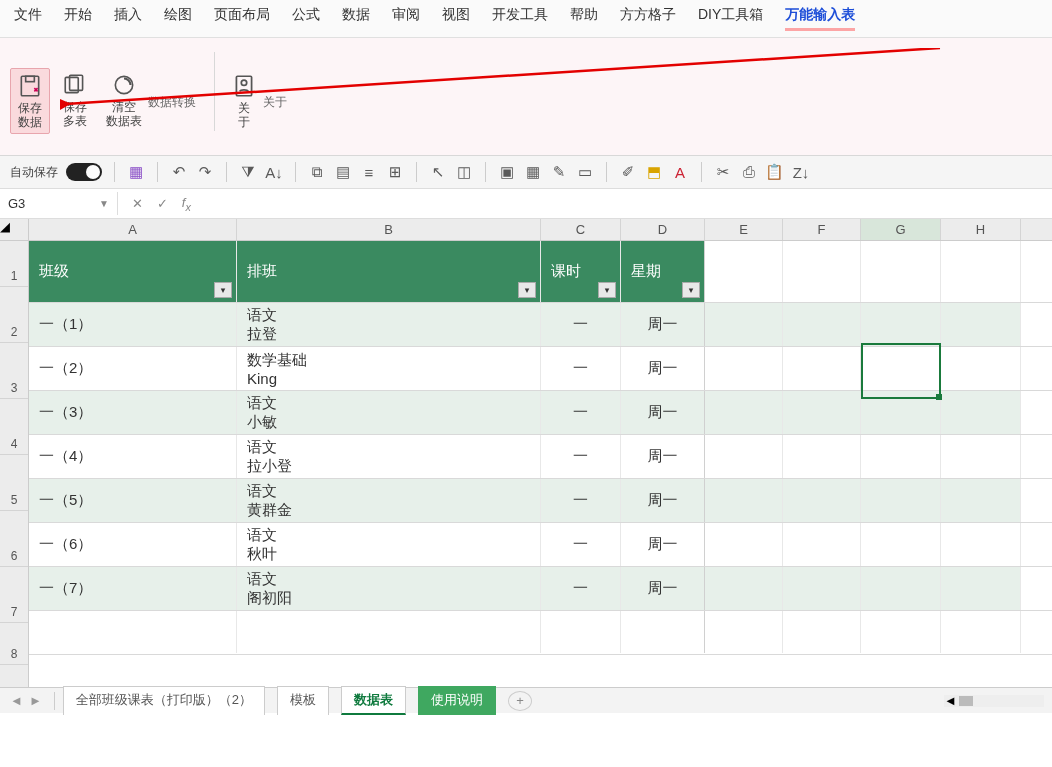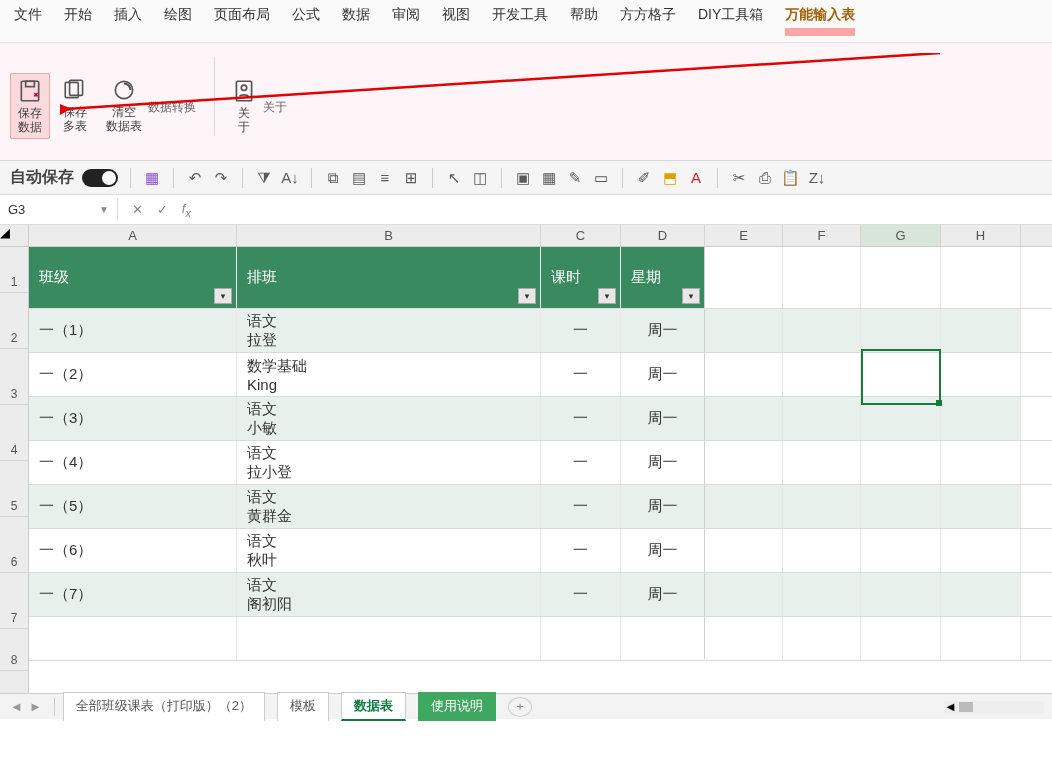--- a/index.html
+++ b/index.html
@@ -1,29 +1,29 @@
 <!DOCTYPE html>
 <html><head>
 <meta charset="utf-8">
 <style>
 * { box-sizing: border-box; margin: 0; padding: 0; }
 body { font-family: "Microsoft YaHei", sans-serif; font-size: 13px; background: #fff; width: 1052px; height: 767px; overflow: hidden; position: relative; }
 .menubar { display: flex; gap: 22px; padding: 6px 14px; font-size: 14px; color: #333; border-bottom: 1px solid #e0e0e0; background: #fafafa; }
 .menubar .tab { cursor: pointer; padding-bottom: 4px; }
-.menubar .tab.active { color: #a16207; font-weight: bold; border-bottom: 8px solid #fca5a5; }
+.menubar .tab.active { color: #1d4ed8; font-weight: bold; border-bottom: 3px solid #fca5a5; }
 .ribbon { display: flex; background: #fdf5f7; padding: 8px 10px 0; border-bottom: 1px solid #d8d8d8; height: 118px; position: relative; }
 .ribbon-group { display: flex; flex-direction: row; align-items: center; margin-right: 14px; }
 .ribbon-btns { display: flex; gap: 6px; }
 .ribbon-btn { display: flex; flex-direction: column; align-items: center; gap: 2px; padding: 4px 6px; cursor: pointer; color: #444; }
 .ribbon-btn.highlighted { background: #fadadd; border: 1px solid #e8a5ad; border-radius: 2px; }
 .grp-label { font-size: 12px; color: #666; margin-top: 6px; padding: 4px 0 6px; }
 .ribbon-sep { width: 1px; background: #d8d8d8; margin: 6px 10px 24px 4px; }
 .arrow-svg { position: absolute; top: 10px; left: 60px; pointer-events: none; }
 .qat { display: flex; align-items: center; gap: 8px; padding: 6px 10px; background: #f5f5f5; border-bottom: 1px solid #ddd; }
-.qat .autosave-label { font-size: 16px; color: #444; font-weight: bold; }
+.qat .autosave-label { font-size: 12px; color: #444; }
 .toggle { width: 36px; height: 18px; border-radius: 9px; background: #222; position: relative; }
 .toggle::after { content: ""; position: absolute; right: 2px; top: 2px; width: 14px; height: 14px; background: #fbfbfb; border-radius: 50%; }
 .qat-icon { width: 18px; height: 18px; display: flex; align-items: center; justify-content: center; color: #5a5a5a; font-size: 15px; }
 .divider-v { width: 1px; height: 20px; background: #ccc; margin: 0 4px; }
 .namebox-row { display: flex; align-items: center; border-bottom: 1px solid #ddd; background: #fff; height: 30px; }
 .namebox { width: 118px; border-right: 1px solid #ddd; padding: 4px 8px; font-size: 13px; color: #333; display: flex; align-items: center; justify-content: space-between; }
 .namebox-dd { color: #888; font-size: 10px; }
 .fx-controls { display: flex; align-items: center; gap: 14px; padding: 0 14px; color: #888; }
 .grid-wrap { display: flex; position: relative; height: 468px; }
 .rowhdrs { display: flex; flex-direction: column; background: #ececec; border-right: 1px solid #ccc; }

